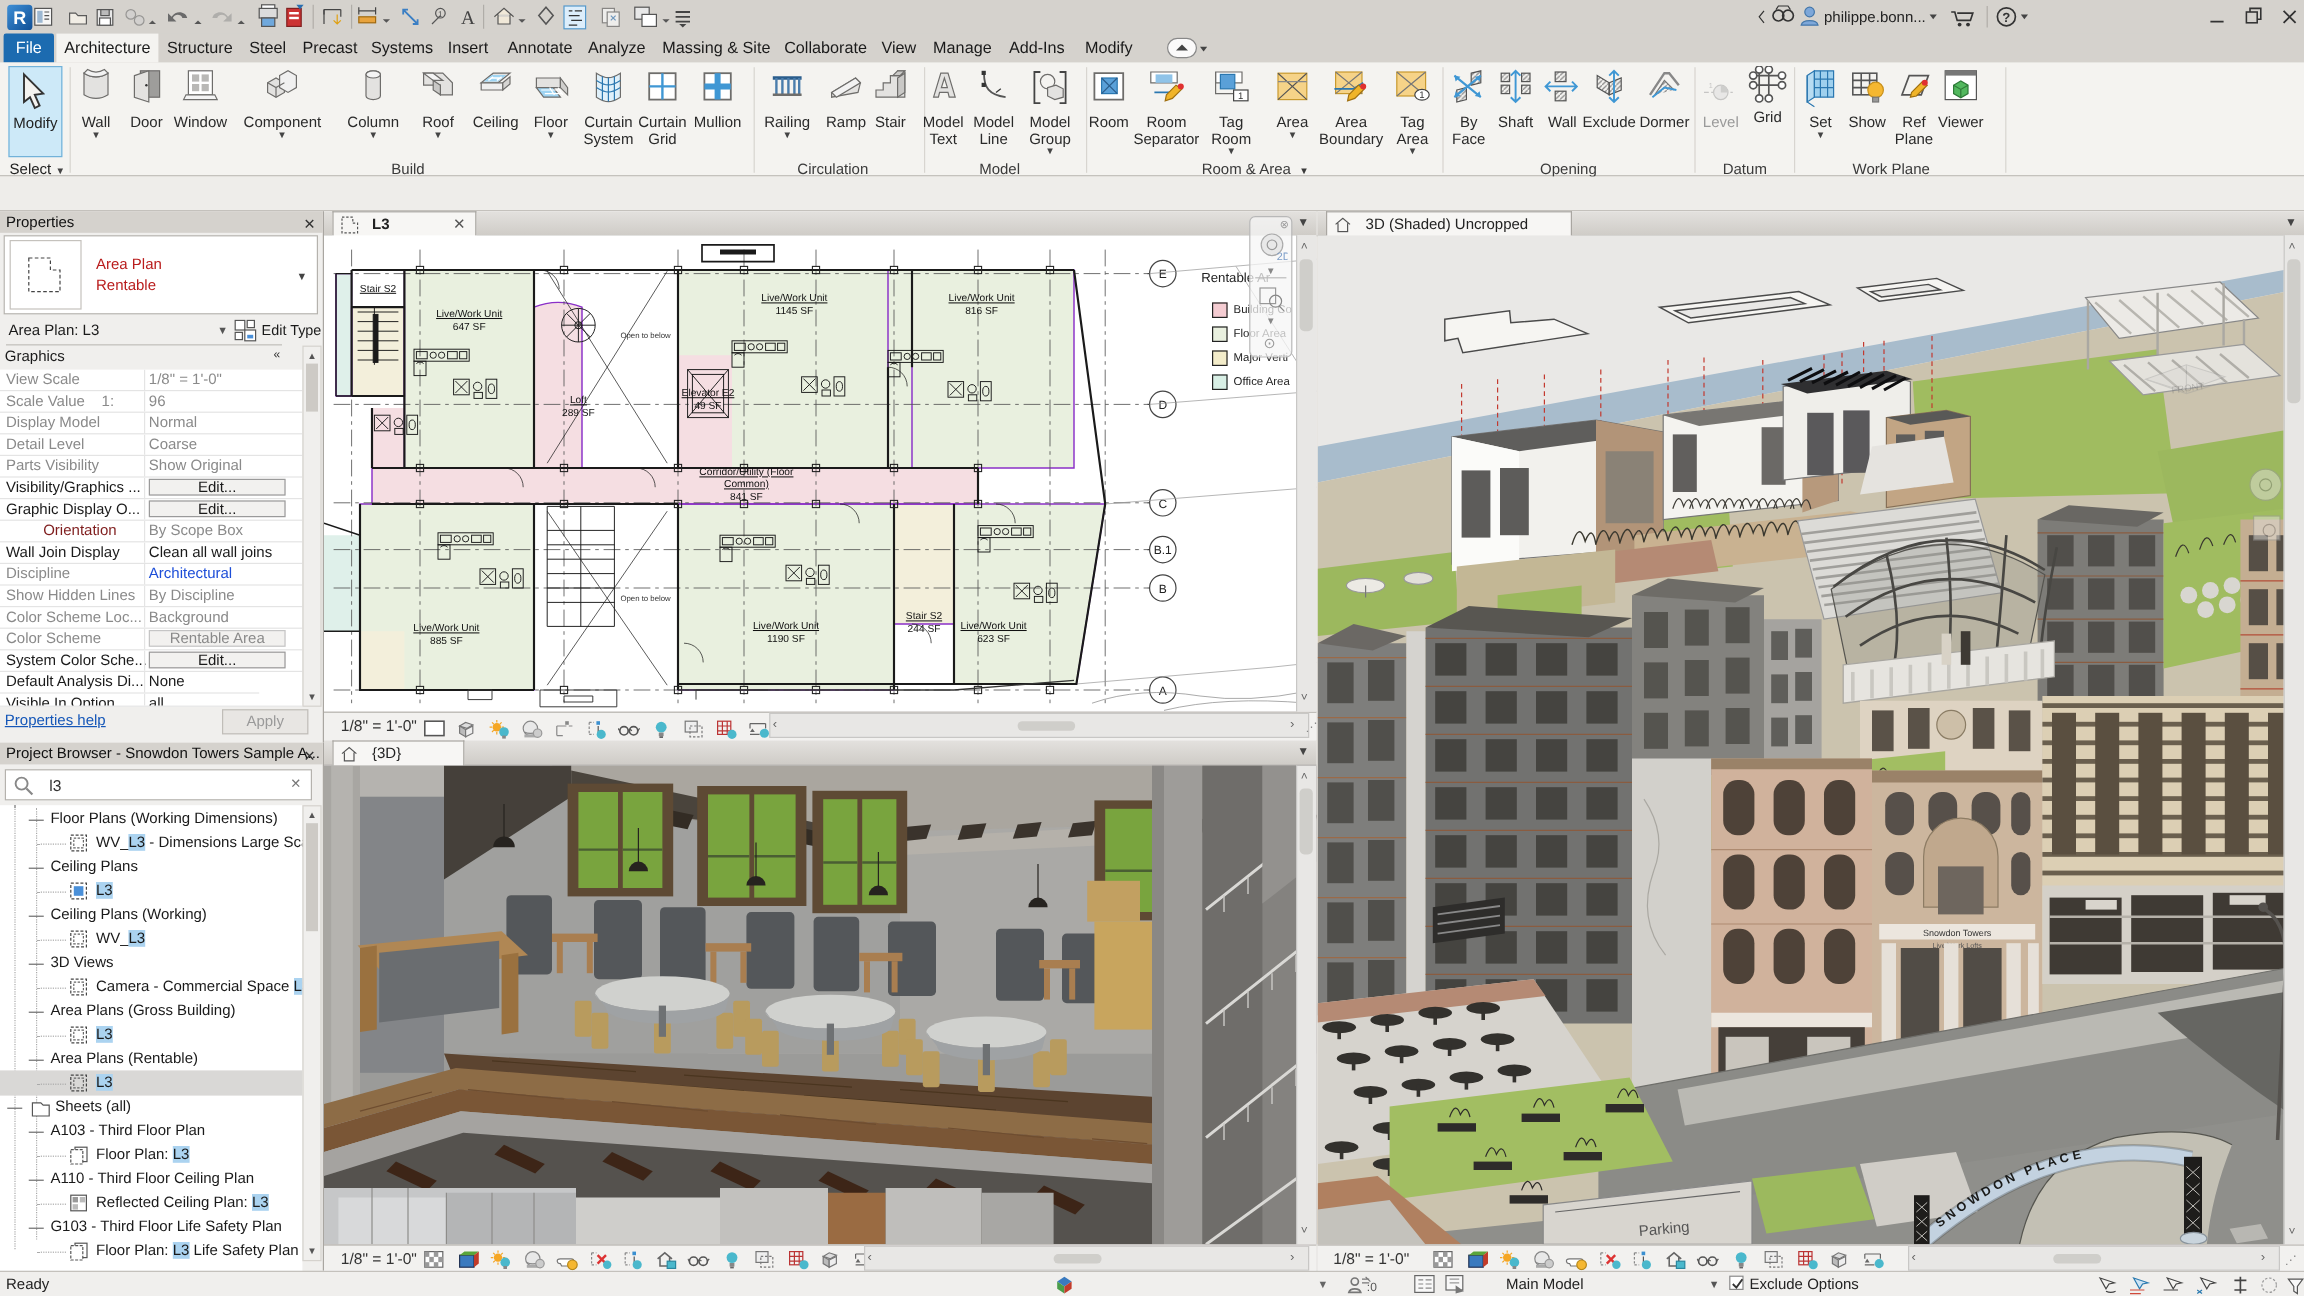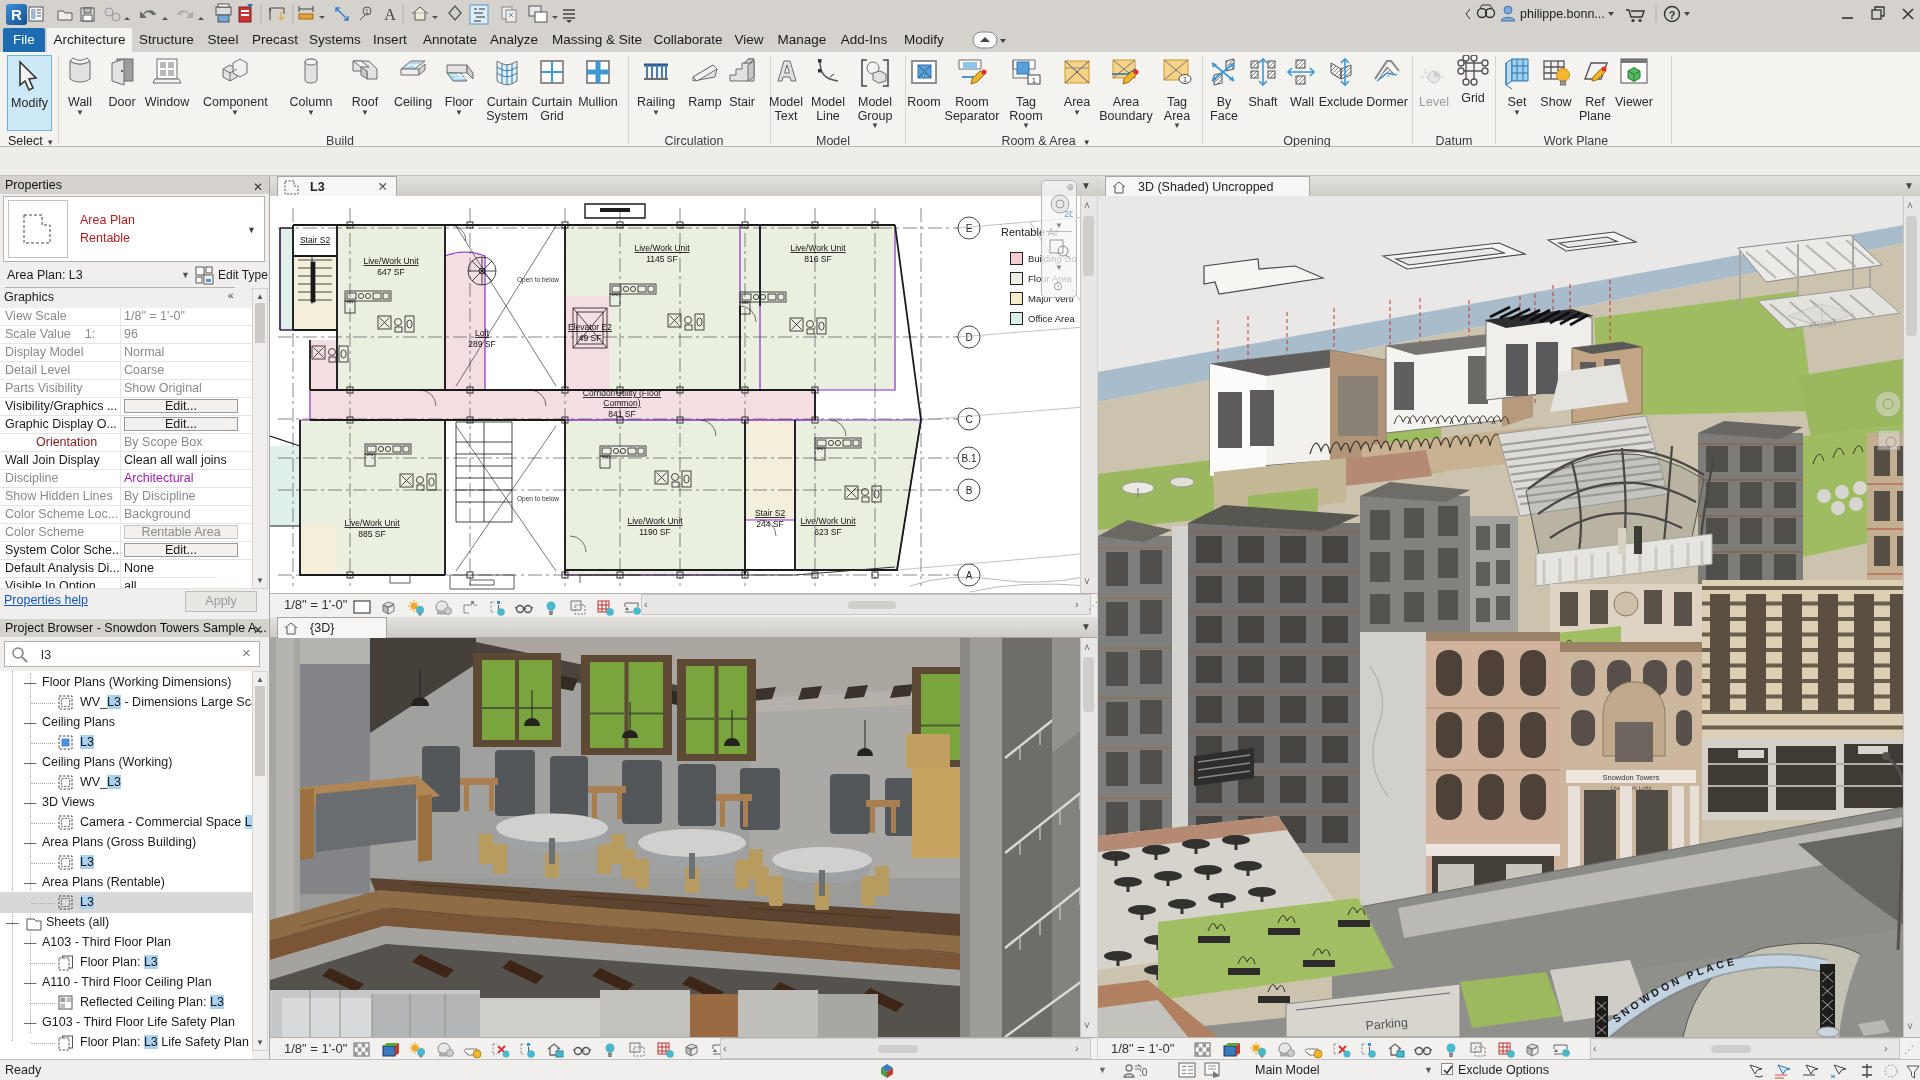--- a/index.html
+++ b/index.html
@@ -596,21 +596,21 @@
         <span class="abs" style="left:124px;top:1px;color:#8a8a8a;white-space:nowrap;">By Scope Box</span>
       </div>
 <div class="abs" style="left:0;top:144px;width:252px;height:18px;border-bottom:1px solid #e4e4e4;overflow:hidden;">
         <span class="abs" style="left:5px;top:1px;color:#1a1a1a;white-space:nowrap;">Wall Join Display</span>
         <span class="abs" style="left:120px;top:0;width:1px;height:18px;background:#e4e4e4;"></span>
         <span class="abs" style="left:124px;top:1px;color:#1a1a1a;white-space:nowrap;">Clean all wall joins</span>
       </div>
 <div class="abs" style="left:0;top:162px;width:252px;height:18px;border-bottom:1px solid #e4e4e4;overflow:hidden;">
         <span class="abs" style="left:5px;top:1px;color:#8a8a8a;white-space:nowrap;">Discipline</span>
         <span class="abs" style="left:120px;top:0;width:1px;height:18px;background:#e4e4e4;"></span>
-        <span class="abs" style="left:124px;top:1px;color:#a21caf;white-space:nowrap;">Architectural</span>
+        <span class="abs" style="left:124px;top:1px;color:#1d4ed8;white-space:nowrap;">Architectural</span>
       </div>
 <div class="abs" style="left:0;top:180px;width:252px;height:18px;border-bottom:1px solid #e4e4e4;overflow:hidden;">
         <span class="abs" style="left:5px;top:1px;color:#8a8a8a;white-space:nowrap;">Show Hidden Lines</span>
         <span class="abs" style="left:120px;top:0;width:1px;height:18px;background:#e4e4e4;"></span>
         <span class="abs" style="left:124px;top:1px;color:#8a8a8a;white-space:nowrap;">By Discipline</span>
       </div>
 <div class="abs" style="left:0;top:198px;width:252px;height:18px;border-bottom:1px solid #e4e4e4;overflow:hidden;">
         <span class="abs" style="left:5px;top:1px;color:#8a8a8a;white-space:nowrap;">Color Scheme Loc...</span>
         <span class="abs" style="left:120px;top:0;width:1px;height:18px;background:#e4e4e4;"></span>
         <span class="abs" style="left:124px;top:1px;color:#8a8a8a;white-space:nowrap;">Background</span>

